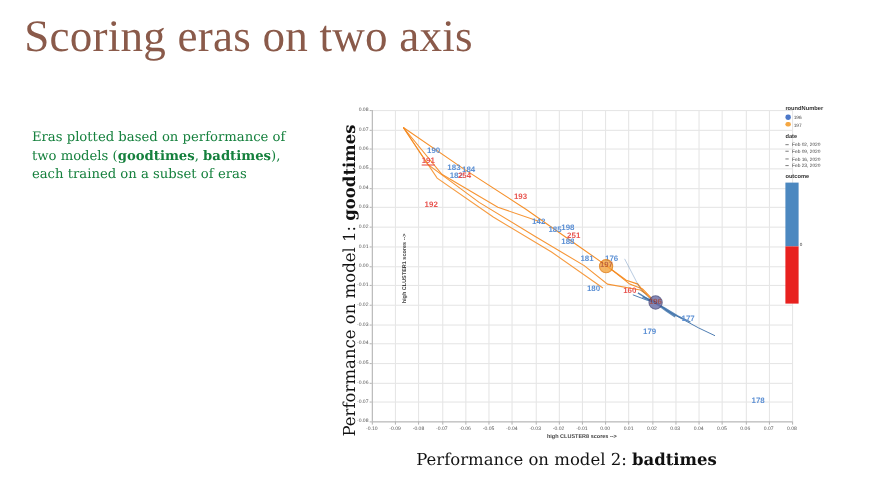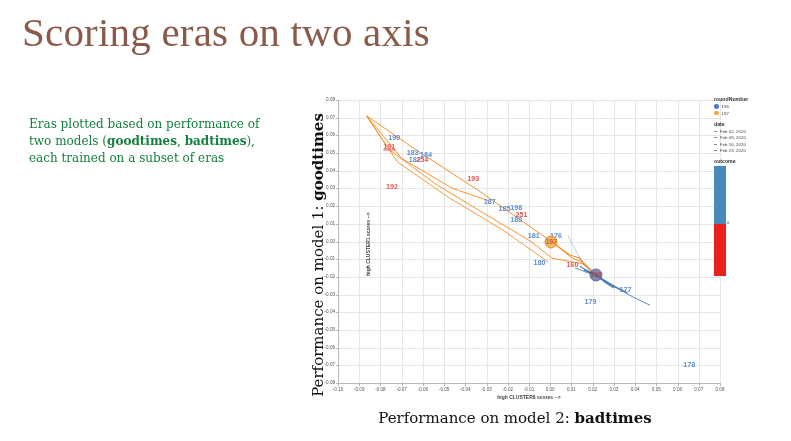--- a/index.html
+++ b/index.html
@@ -295,21 +295,21 @@
         </svg>
       <div id="point-labels">
           <div class="point-label pl-blue" style="left: 56.2389px; top: 37.1437px;">190</div>
           <div class="point-label pl-red" style="left: 54px; top: 42.45px; margin-top: 44px;">192</div>
           <div class="point-label pl-red" style="left: 51.3578px; top: 45.9875px; text-decoration: underline;">191</div>
           <div class="point-label pl-blue" style="left: 74.7022px; top: 51.6475px;">183</div>
           <div class="point-label pl-blue" style="left: 88.0722px; top: 53.9469px;">184</div>
           <div class="point-label pl-blue" style="left: 76.8244px; top: 59px;">182</div>
           <div class="point-label pl-red" style="left: 84.2522px; top: 58.7225px;">254</div>
           <div class="point-label pl-red" style="left: 135.186px; top: 77.825px;">193</div>
-          <div class="point-label pl-blue" style="left: 151.739px; top: 101.172px;">187</div>
+          <div class="point-label pl-blue" style="left: 151.739px; top: 101.172px;">142</div>
           <div class="point-label pl-blue" style="left: 166.594px; top: 108.248px;">185</div>
           <div class="point-label pl-blue" style="left: 178.267px; top: 119px;">188</div>
           <div class="point-label pl-blue" style="left: 178.267px; top: 106.656px;">198</div>
           <div class="point-label pl-red" style="left: 183.572px; top: 113.554px;">251</div>
           <div class="point-label pl-blue" style="left: 195.669px; top: 135.309px;">181</div>
           <div class="point-label pl-blue" style="left: 218px; top: 135.309px;">176</div>
           <div class="point-label pl-blue" style="left: 201.611px; top: 162.371px;">180</div>
           <div class="point-label pl-red" style="left: 234.506px; top: 164.494px;">160</div>
           <div class="point-label pl-blue" style="left: 287.561px; top: 189.256px;">177</div>
           <div class="point-label pl-blue" style="left: 252.544px; top: 200.753px;">179</div>

